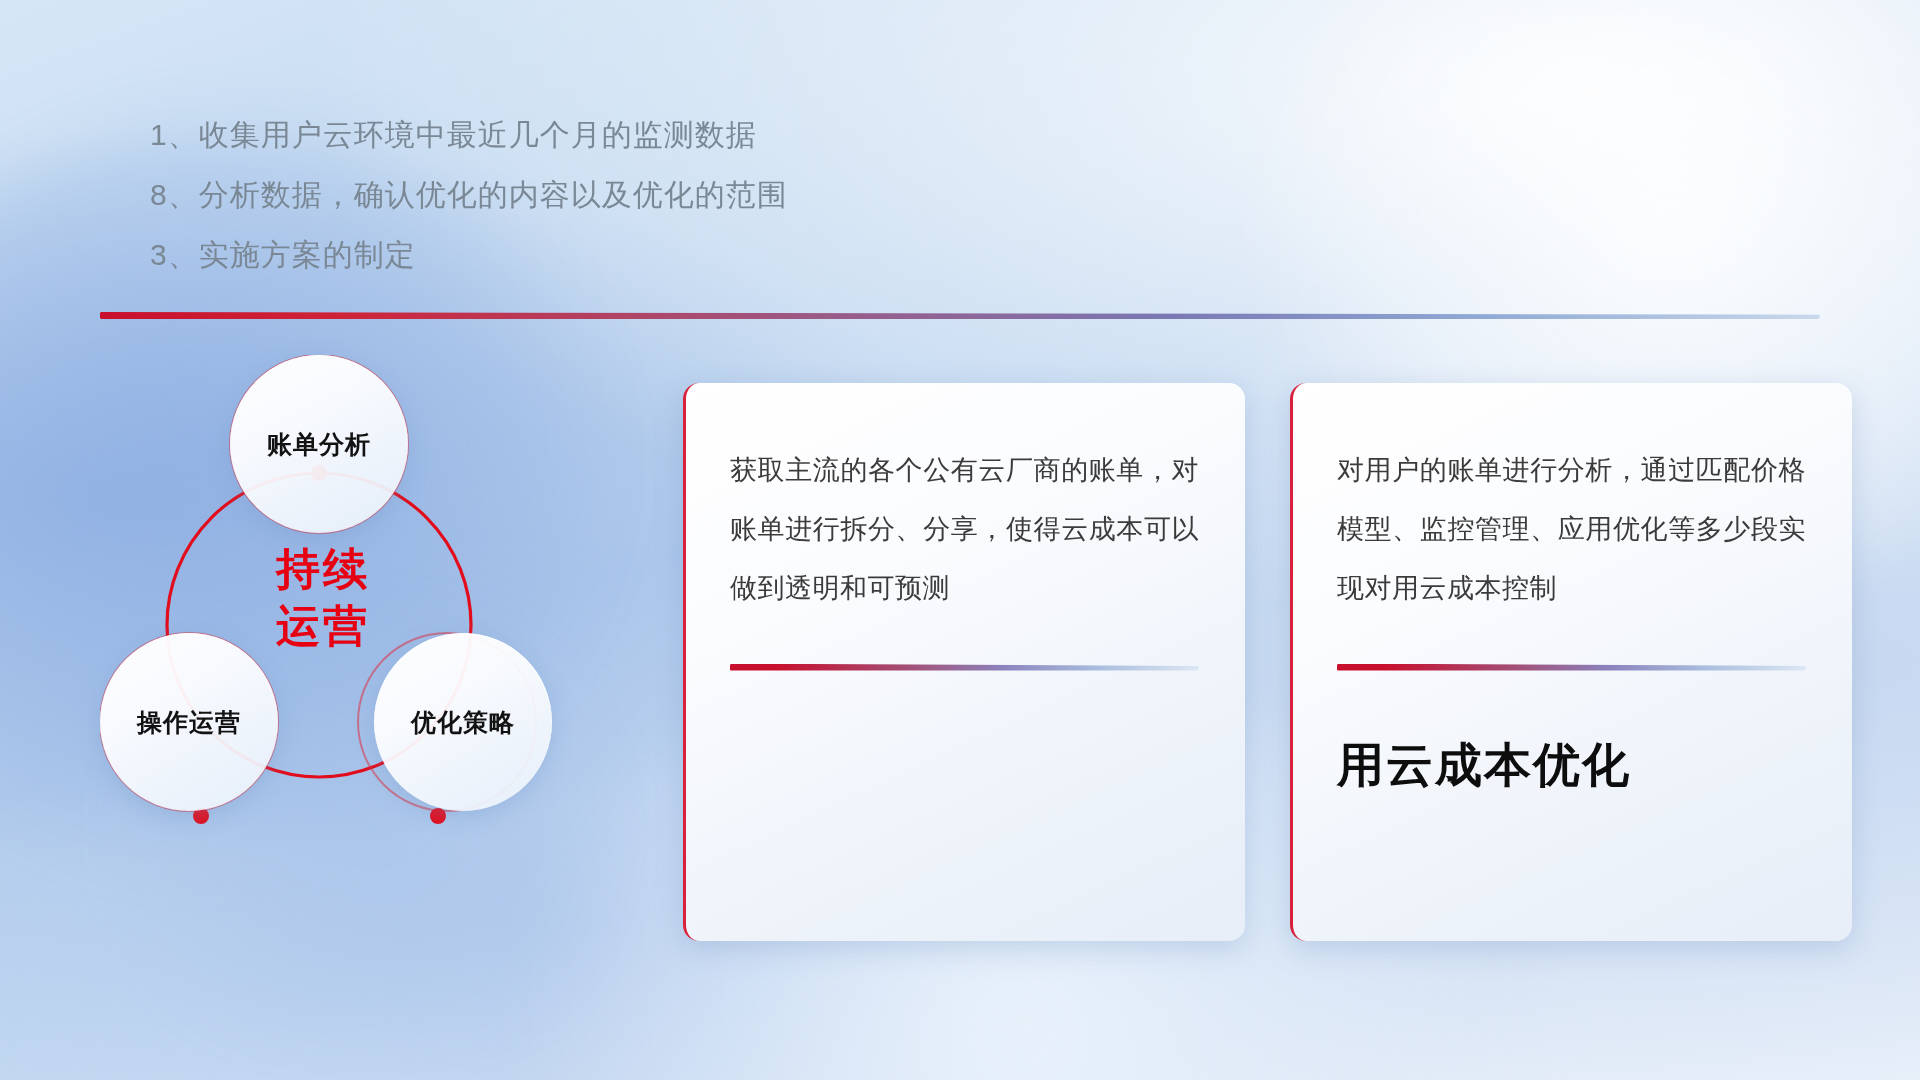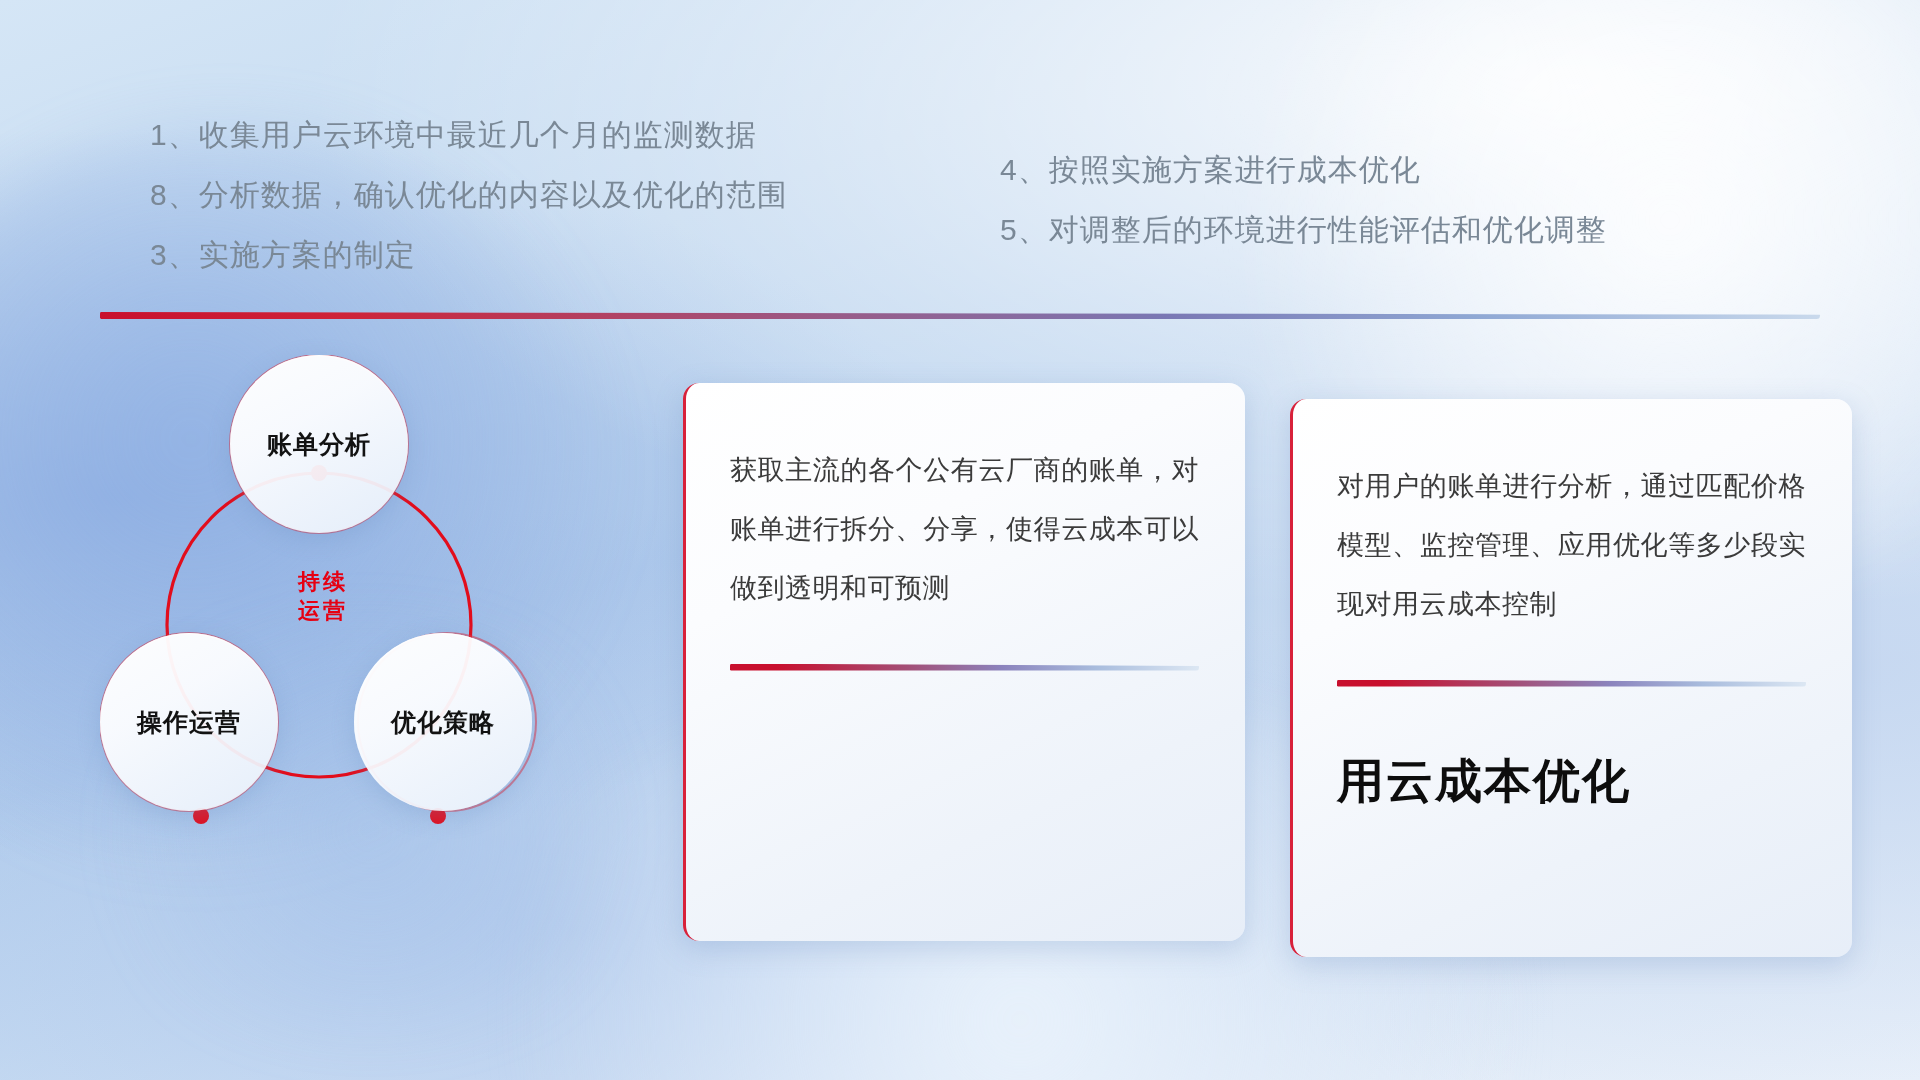--- a/index.html
+++ b/index.html
@@ -111,34 +111,34 @@
     justify-content: center;
     color: #121212;
     font-weight: 700;
     font-size: 25px;
     line-height: 1.22;
     text-align: center;
     letter-spacing: 1px;
   }
   #bubble-top { left: 130px; top: 0px; width: 178px; height: 178px; }
   #bubble-left { left: 0px; top: 278px; width: 178px; height: 178px; }
-  #bubble-right { left: 254px; top: 278px; width: 178px; height: 178px; }
+  #bubble-right { left: 274px; top: 278px; width: 178px; height: 178px; }
   .bubble .ln { display: block; }
 
   #venn-center {
     position: absolute;
     left: 128px; top: 172px;
     width: 190px; height: 140px;
     display: flex;
     flex-direction: column;
     align-items: center;
     justify-content: center;
     color: #e60012;
     font-weight: 900;
-    font-size: 22px;
+    font-size: 44px;
     line-height: 1.3;
     letter-spacing: 3px;
     text-align: center;
     pointer-events: none;
   }
 
   
   .card {
     position: absolute;
     top: 383px;
@@ -147,21 +147,21 @@
     border-radius: 16px;
     background: linear-gradient(155deg, #ffffff 0%, #fbfcfe 30%, #eef3fa 72%, #e7eef8 100%);
     border-left: 3px solid #d8213a;
     box-shadow: 0 8px 28px rgba(95,130,185,0.26);
     box-sizing: border-box;
     padding: 58px 46px 36px 44px;
     display: flex;
     flex-direction: column;
   }
   #card-1 { left: 683px; }
-  #card-2 { left: 1290px; margin-top: 16px; }
+  #card-2 { left: 1290px; }
 
   .card-body {
     font-size: 27px;
     line-height: 2.18;
     color: #3b3b3b;
     letter-spacing: 0.5px;
     text-align: justify;
     text-justify: inter-ideograph;
     flex: 0 0 auto;
   }
@@ -191,24 +191,20 @@
   <div id="bg-soft-1"></div>
   <div id="bg-soft-2"></div>
   <div id="bg-soft-3"></div>
   <div id="bg-soft-4"></div>
 
   <div id="top-list">
     <div class="list-col" id="list-col-left">
       <div class="list-item">1、收集用户云环境中最近几个月的监测数据</div>
       <div class="list-item">8、分析数据，确认优化的内容以及优化的范围</div>
       <div class="list-item">3、实施方案的制定</div>
-    </div>
-    <div class="list-col" id="list-col-right">
-      <div class="list-item">4、按照实施方案进行成本优化</div>
-      <div class="list-item">5、对调整后的环境进行性能评估和优化调整</div>
     </div>
   </div>
 
   <div id="divider"></div>
 
   <div id="venn">
     <svg width="520" height="560" viewBox="0 0 520 560">
       <circle cx="219" cy="270" r="152" fill="none" stroke="#e20d1c" stroke-width="3.2"></circle>
       <circle cx="219" cy="89" r="89" fill="none" stroke="#e03040" stroke-width="2" opacity="0.55"></circle>
       <circle cx="89" cy="367" r="89" fill="none" stroke="#e03040" stroke-width="2" opacity="0.55"></circle>

